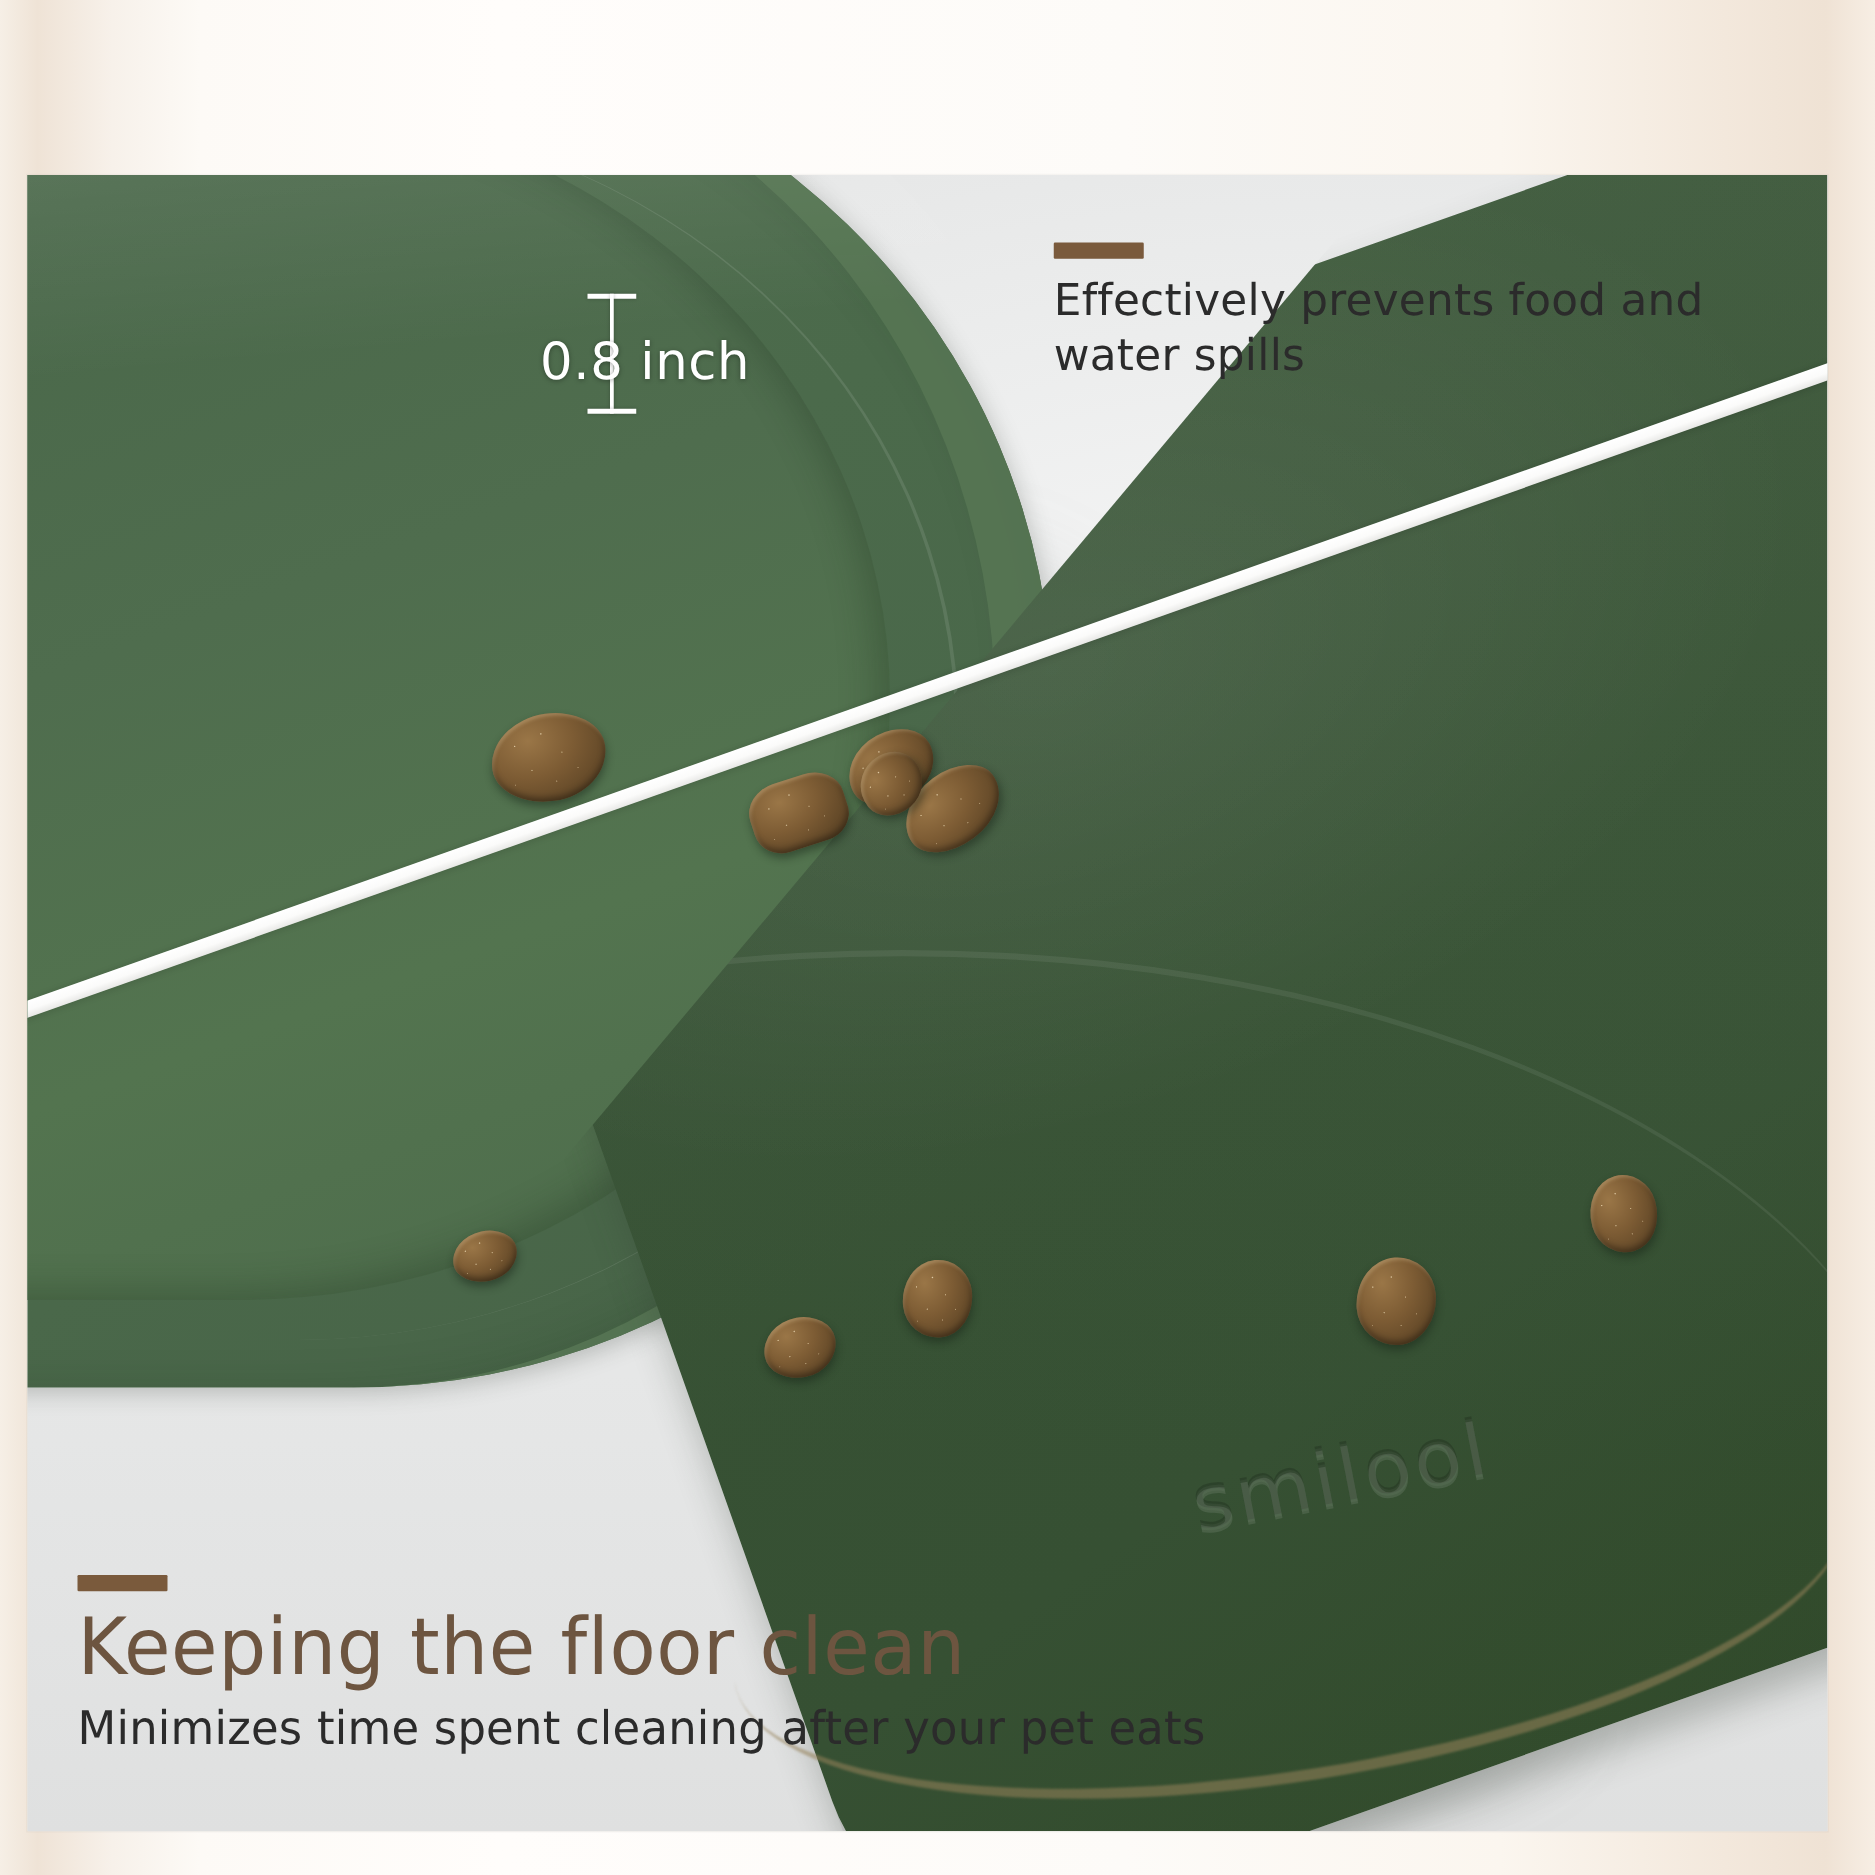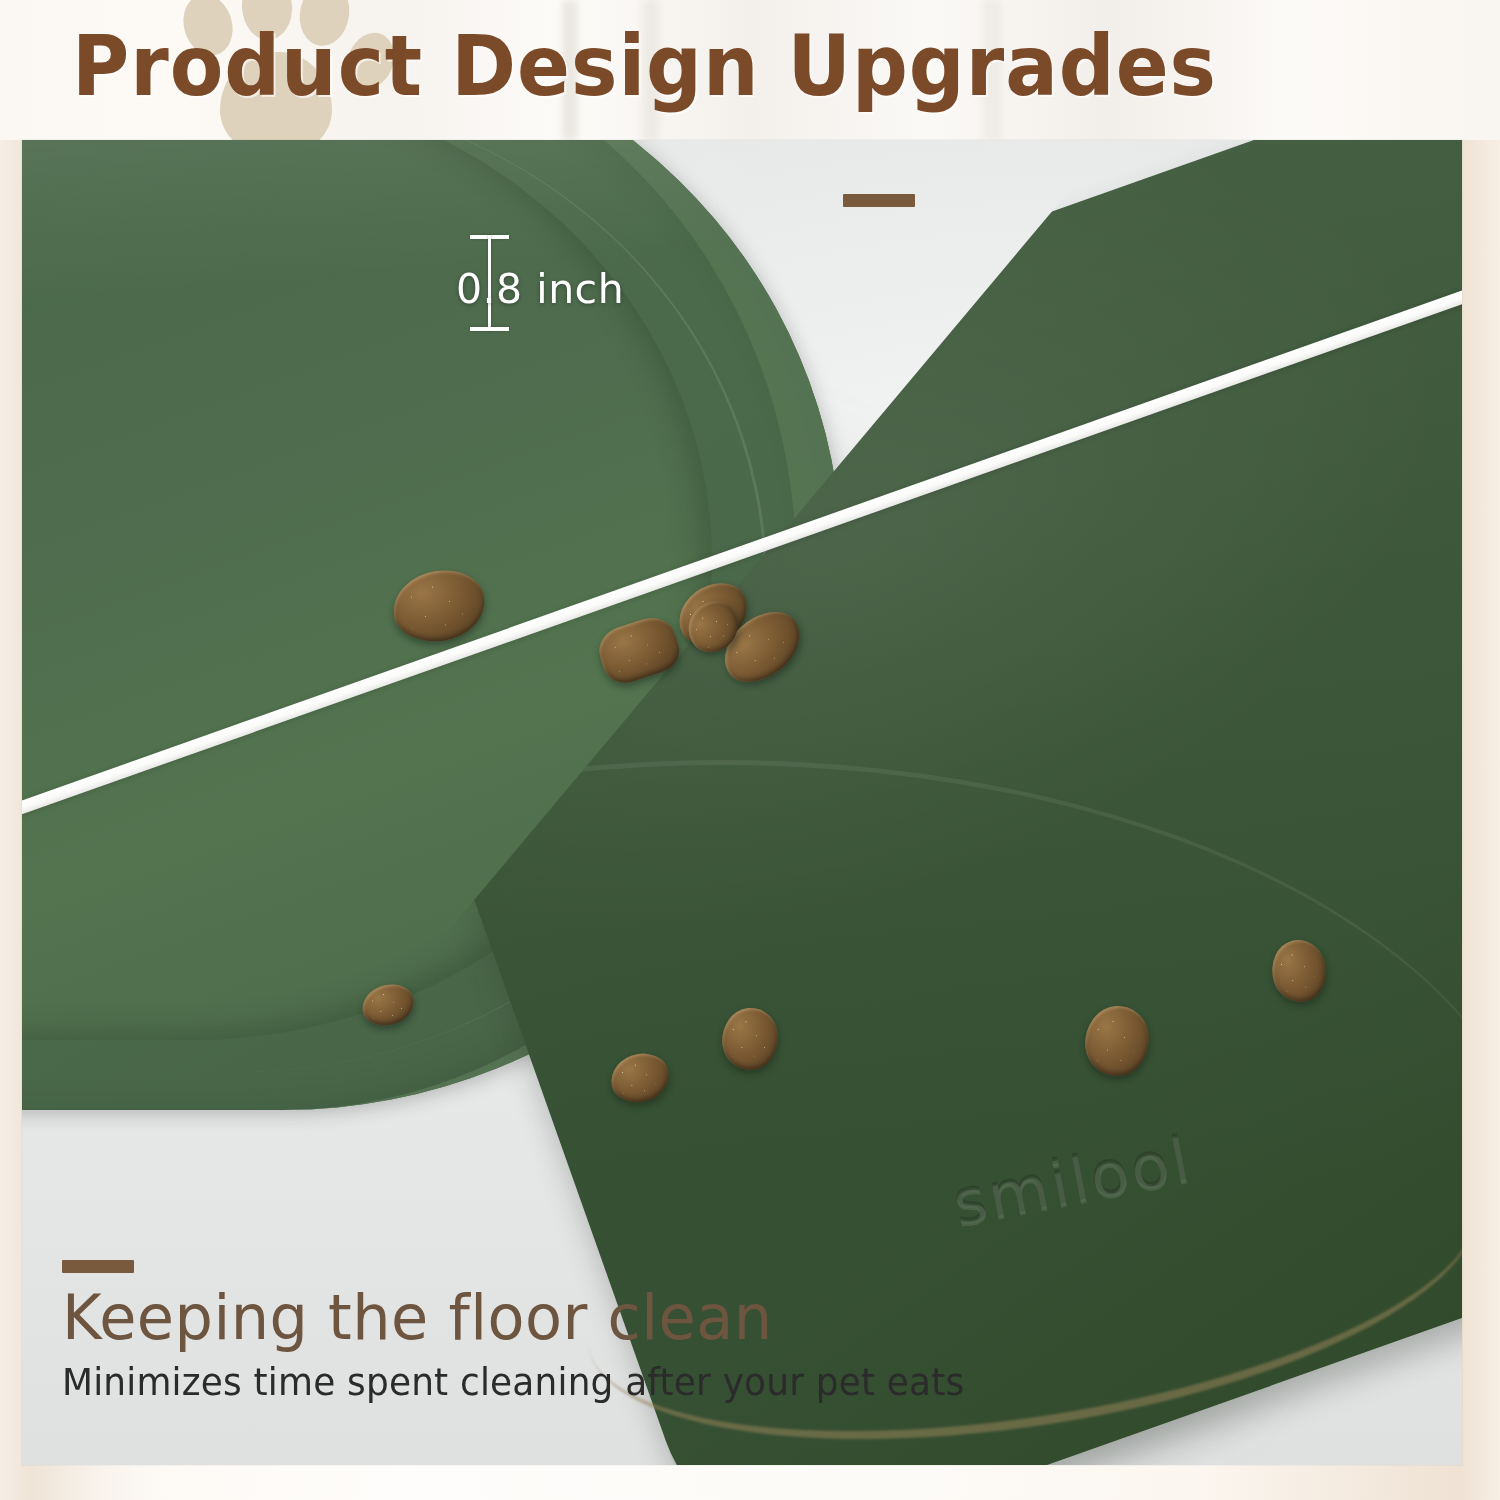--- a/index.html
+++ b/index.html
@@ -269,21 +269,20 @@
   .dim-cap.top{ top:0; }
   .dim-cap.bot{ top:92px; }
   .dim-label{
     position:absolute; left:-30px; top:30px;
     color:#ffffff;
     font-size:41px;
     font-family:"DejaVu Sans", sans-serif;
     letter-spacing:.5px;
     white-space:nowrap;
     text-shadow:0 1px 4px rgba(0,0,0,.35);
-    margin-left:24px;
   }
 
   
   .accent-bar{
     width:72px; height:13px; background:#7a5a3c;
     border-radius:1px; margin-bottom:12px;
   }
   .callout-title{
     font-family:"DejaVu Sans", sans-serif;
     font-size:60px;
@@ -324,33 +323,20 @@
     transform-origin:left center;
     margin-top:8px;
   }
   #callout-top .callout-sub{ max-width:600px; }
 </style>
 </head>
 <body>
 
 <div id="page">
 
-  <div id="header">
-    <div class="streaks"></div>
-
-    <div class="paw" style="left:168px; top:-14px; width:230px; height:160px;">
-      <div class="pad" style="left:52px;  top:66px;  width:112px; height:104px; border-radius:48% 48% 46% 46%/56% 56% 44% 44%;"></div>
-      <div class="pad" style="left:16px;  top:8px;   width:48px;  height:62px;  transform:rotate(-16deg);"></div>
-      <div class="pad" style="left:74px;  top:-12px; width:50px;  height:66px;  transform:rotate(-4deg);"></div>
-      <div class="pad" style="left:132px; top:-4px;  width:49px;  height:64px;  transform:rotate(10deg);"></div>
-      <div class="pad" style="left:180px; top:46px;  width:45px;  height:58px;  transform:rotate(22deg);"></div>
-    </div>
-
-    <h1 id="title">Product Design Upgrades</h1>
-  </div>
 
   <div id="photo">
 
     <div class="floor"></div>
     <div class="floor-lower"></div>
 
     <div class="shadow-upper"></div>
     <div class="shadow-lower"></div>
 
     <div class="bowl-upper"></div>
@@ -387,20 +373,21 @@
       <div class="dim-cap top"></div>
       <div class="dim-line"></div>
       <div class="dim-cap bot"></div>
       <div class="dim-label">0.8 inch</div>
     </div>
 
   </div>
 
   <div id="callout-top">
     <div class="accent-bar"></div>
+    <div class="callout-sub">Effectively prevents food and water spills</div>
   </div>
 
   <div id="callout-bottom">
     <div class="accent-bar"></div>
     <div class="callout-title">Keeping the floor clean</div>
     <div class="callout-sub">Minimizes time spent cleaning after your pet eats</div>
   </div>
 
 </div>
 

